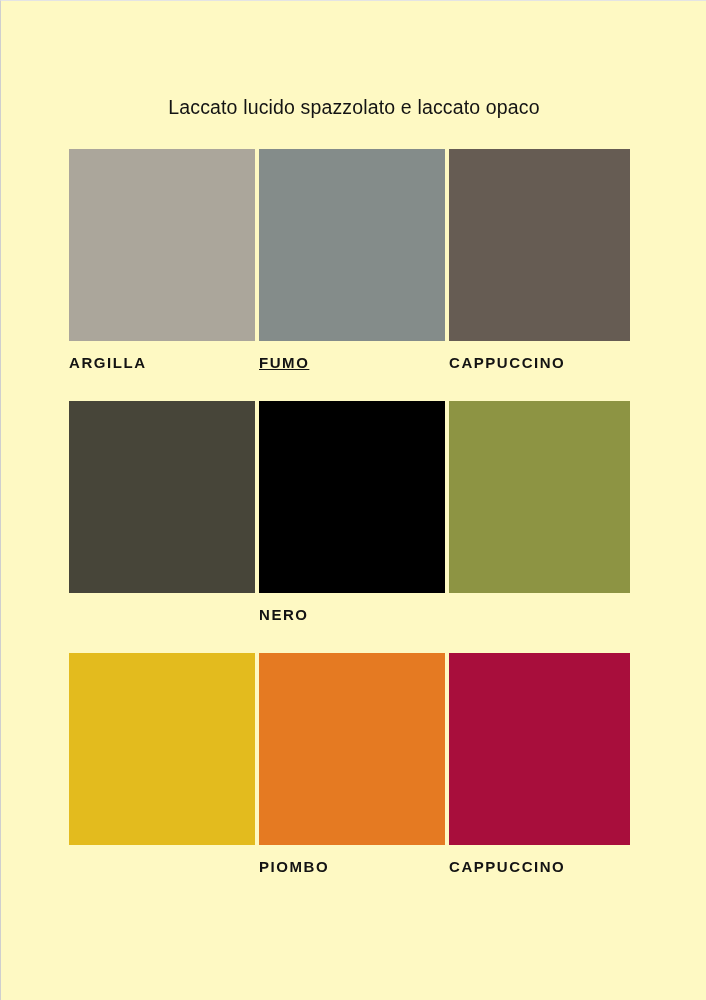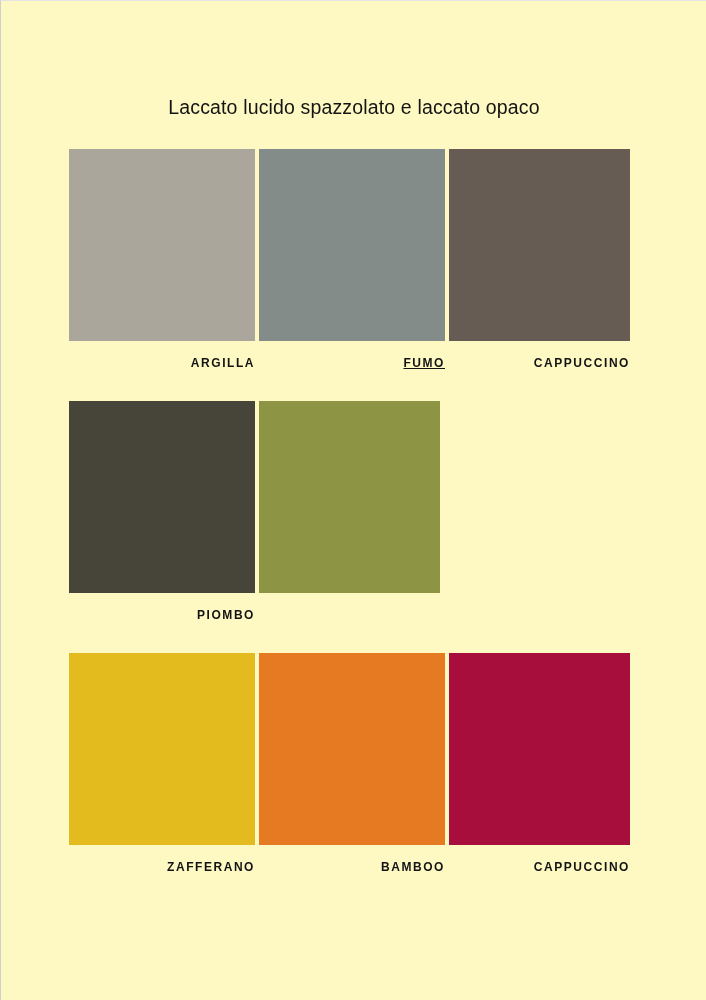--- a/index.html
+++ b/index.html
@@ -65,23 +65,23 @@
 
   .chip {
     width: 100%;
     height: 192px;
     display: block;
   }
 
   .swatch-label {
     height: 44px;
     line-height: 44px;
-    text-align: right;
+    text-align: left;
     font-family: "Liberation Sans", sans-serif;
-    font-size: 12px;
+    font-size: 15px;
     font-weight: bold;
     letter-spacing: 1.55px;
     color: #131313;
     white-space: nowrap;
     overflow: hidden;
   }
 </style>
 </head>
 <body>
 
@@ -102,35 +102,37 @@
       </div>
       <div class="cell">
         <div class="chip" style="background-color: rgb(102, 92, 83);"></div>
         <div class="swatch-label" style="color: rgb(19, 19, 19);">CAPPUCCINO</div>
       </div>
     </div>
 
     <div class="row">
       <div class="cell">
         <div class="chip" style="background-color: rgb(71, 69, 57);"></div>
-        <div class="swatch-label" style="color: rgb(19, 19, 19);">PIOMBO</div>
+      </div>
+      <div class="cell">
+        <div class="chip" style="background-color: rgb(0, 0, 0);"></div>
+        <div class="swatch-label" style="color: rgb(19, 19, 19);">NERO</div>
       </div>
       <div class="cell">
         <div class="chip" style="background-color: rgb(141, 148, 67);"></div>
       </div>
     </div>
 
     <div class="row">
       <div class="cell">
         <div class="chip" style="background-color: rgb(227, 187, 30);"></div>
-        <div class="swatch-label" style="color: rgb(19, 19, 19);">ZAFFERANO</div>
       </div>
       <div class="cell">
         <div class="chip" style="background-color: rgb(229, 122, 34);"></div>
-        <div class="swatch-label" style="color: rgb(19, 19, 19);">BAMBOO</div>
+        <div class="swatch-label" style="color: rgb(19, 19, 19);">PIOMBO</div>
       </div>
       <div class="cell">
         <div class="chip" style="background-color: rgb(168, 14, 60);"></div>
         <div class="swatch-label" style="color: rgb(19, 19, 19);">CAPPUCCINO</div>
       </div>
     </div>
 
   </div>
 </div>
 

